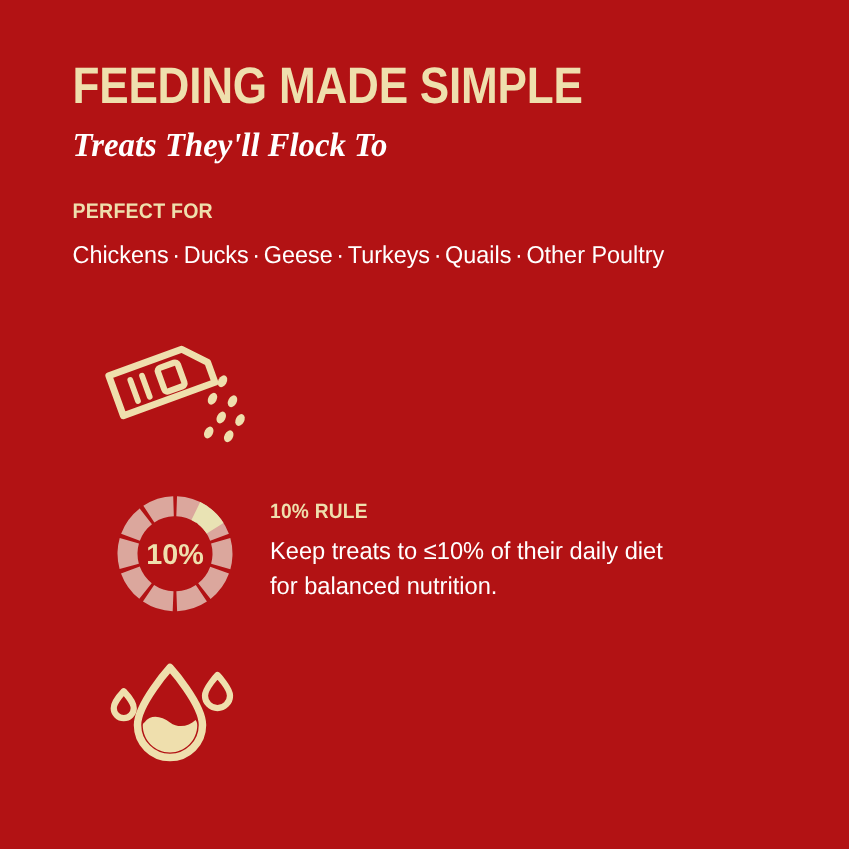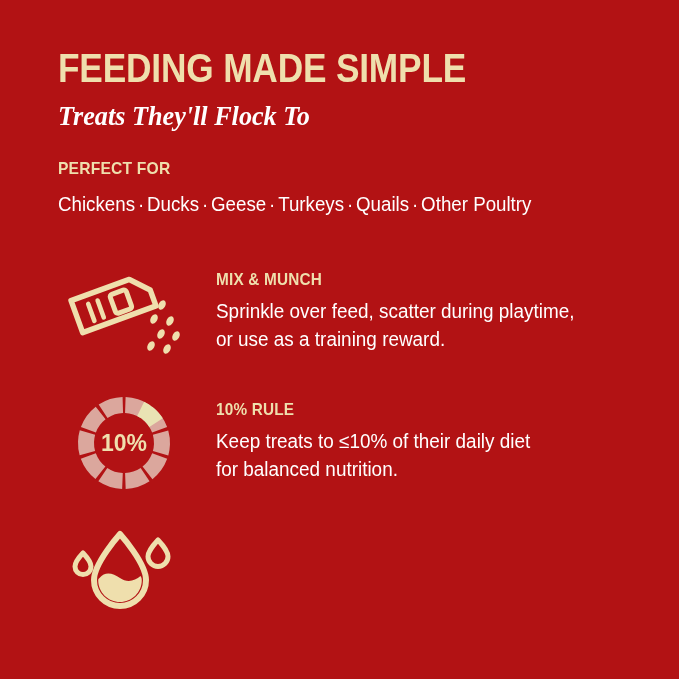--- a/index.html
+++ b/index.html
@@ -53,21 +53,21 @@
     white-space:nowrap;
     transform:scaleX(0.96);
     transform-origin:left center;
   }
   .species .sep { padding:0 3px; color:#ffffff; }
 
   
   .features { position:absolute; left:40px; top:258px; width:600px; }
   .feature { position:relative; min-height:130px; }
   .feature-icon {
-    position:absolute; left:18px; top:0;
+    position:absolute; left:34px; top:0;
     width:132px; height:110px;
     display:flex; align-items:flex-start; justify-content:flex-end;text-decoration:underline;
   }
   .feature-text { margin-left:176px; padding-top:12px; }
   .feature-title {
     font-weight:bold;
     font-size:16.5px;
     color:#efdfad;
     letter-spacing:0.2px;
     transform:scaleX(0.93);
@@ -120,27 +120,20 @@
             <ellipse cx="104" cy="47" rx="3.4" ry="5" transform="rotate(28 104 47)"></ellipse>
             <ellipse cx="96" cy="61" rx="3.4" ry="5" transform="rotate(28 96 61)"></ellipse>
             <ellipse cx="112" cy="63" rx="3.4" ry="5" transform="rotate(28 112 63)"></ellipse>
             <ellipse cx="103" cy="76" rx="3.4" ry="5" transform="rotate(28 103 76)"></ellipse>
             <ellipse cx="118" cy="78" rx="3.4" ry="5" transform="rotate(28 118 78)"></ellipse>
             <ellipse cx="93" cy="88" rx="3.4" ry="5" transform="rotate(28 93 88)"></ellipse>
             <ellipse cx="109" cy="91" rx="3.4" ry="5" transform="rotate(28 109 91)"></ellipse>
           </g>
         </svg>
       </div>
-      <div class="feature-text">
-        <div class="feature-title">MIX &amp; MUNCH</div>
-        <div class="feature-body">
-          <div class="line">Sprinkle over feed, scatter during playtime,</div>
-          <div class="line">or use as a training reward.</div>
-        </div>
-      </div>
     </div>
 
     <div class="feature">
       <div class="feature-icon">
         <svg width="132" height="110" viewBox="0 0 132 110" xmlns="http://www.w3.org/2000/svg">
           <g transform="translate(66,55)">
             <g fill="none" stroke-width="16">
               <circle r="38" stroke="#dba79d" stroke-dasharray="20.9 2.98" transform="rotate(-88)"></circle>
               <circle r="38" stroke="#e9e3b4" stroke-dasharray="20.9 217.8" transform="rotate(-64)"></circle>
             </g>

